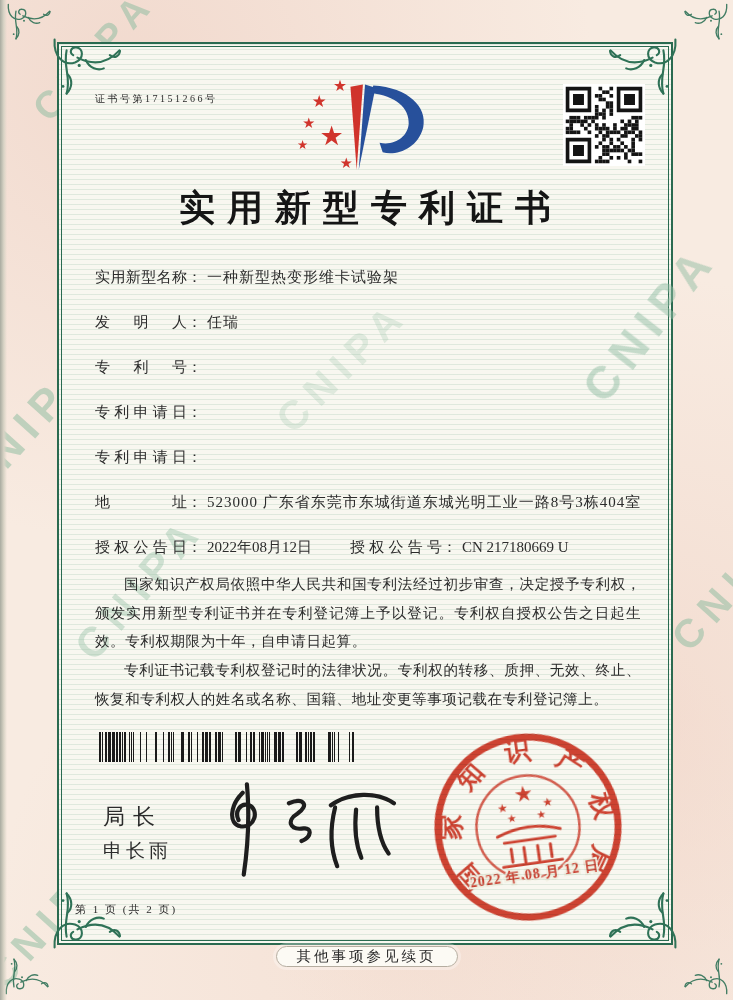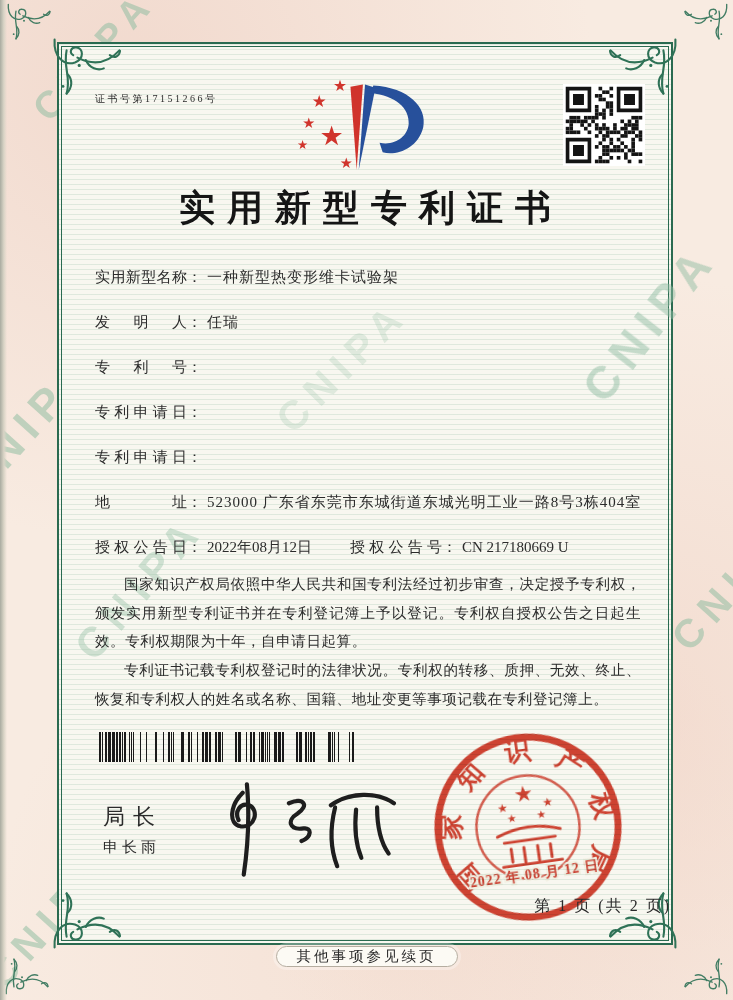--- a/index.html
+++ b/index.html
@@ -55,28 +55,28 @@
   .fcolon{flex:0 0 auto;padding-right:5px;}
   .fvalue{flex:1;letter-spacing:1px;}
   .g2{margin-left:38px;flex:0 0 92px;text-align:justify;text-align-last:justify;}
 
   .paras{position:absolute;left:36px;right:30px;top:526px;font-size:14.5px;line-height:1.98;
     text-align:justify;letter-spacing:.6px;}
   .paras p{margin:0;text-indent:2em;}
 
   .barcode{position:absolute;left:40px;top:688px;}
   .sig-title{position:absolute;left:44px;top:758px;font-size:22px;letter-spacing:8px;}
-  .sig-name{position:absolute;left:44px;top:794px;font-size:15px;letter-spacing:4px;}
+  .sig-name{position:absolute;left:44px;top:794px;font-size:19px;letter-spacing:4px;}
   .signature{position:absolute;left:148px;top:734px;}
   .seal{position:absolute;left:370px;top:684px;width:198px;height:198px;transform:rotate(-8deg);
     opacity:.95;mix-blend-mode:multiply;}
   .sealch{font-size:26px;font-weight:bold;fill:#d23b2a;}
   .seal-date{font-size:14px;font-weight:bold;fill:#cc3526;letter-spacing:1px;}
 
-  .pageno{position:absolute;left:16px;right:0;bottom:26px;text-align:right;font-size:16px;letter-spacing:2px;}
+  .pageno{position:absolute;left:16px;right:0;bottom:26px;text-align:left;font-size:11px;letter-spacing:2px;}
   .footnote{position:absolute;left:50%;top:946px;transform:translateX(-50%);z-index:3;
     background:#fcfaf4;border:1px solid #b5ada0;border-radius:15px;padding:0 20px;
     font-size:14.5px;letter-spacing:3px;box-shadow:0 0 0 3px rgba(255,255,255,.3);}
 </style>
 </head>
 <body>
 
 <div class="page">
 
   <svg width="0" height="0" style="position:absolute" aria-hidden="true">

